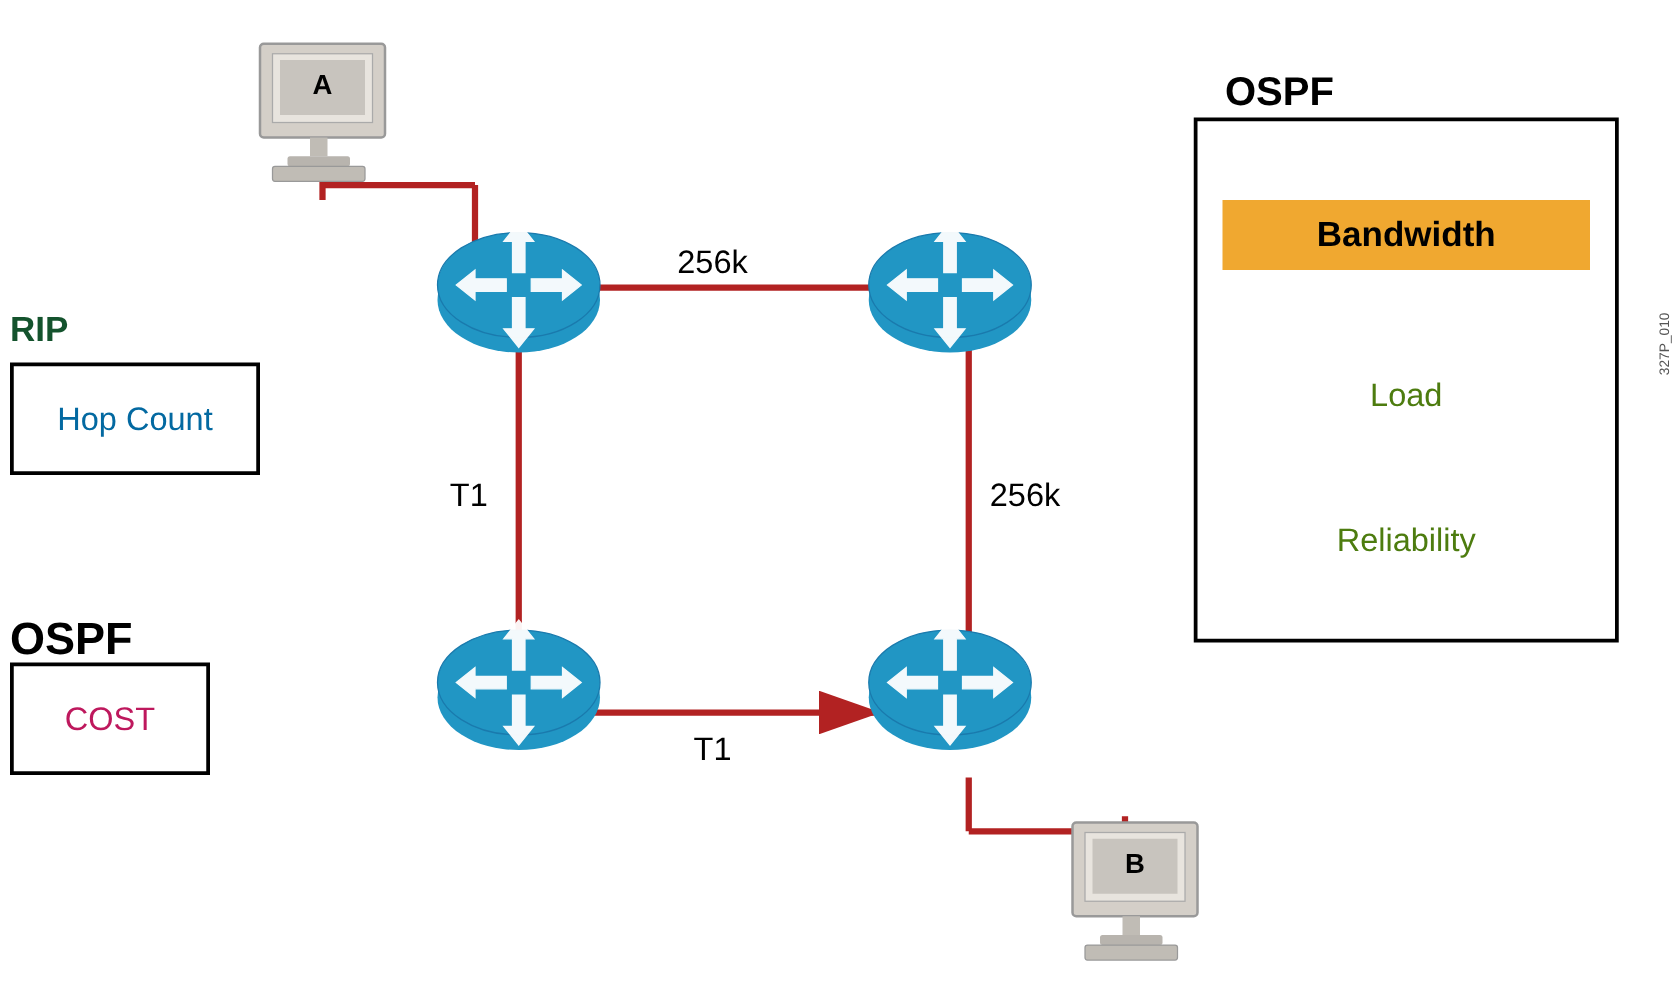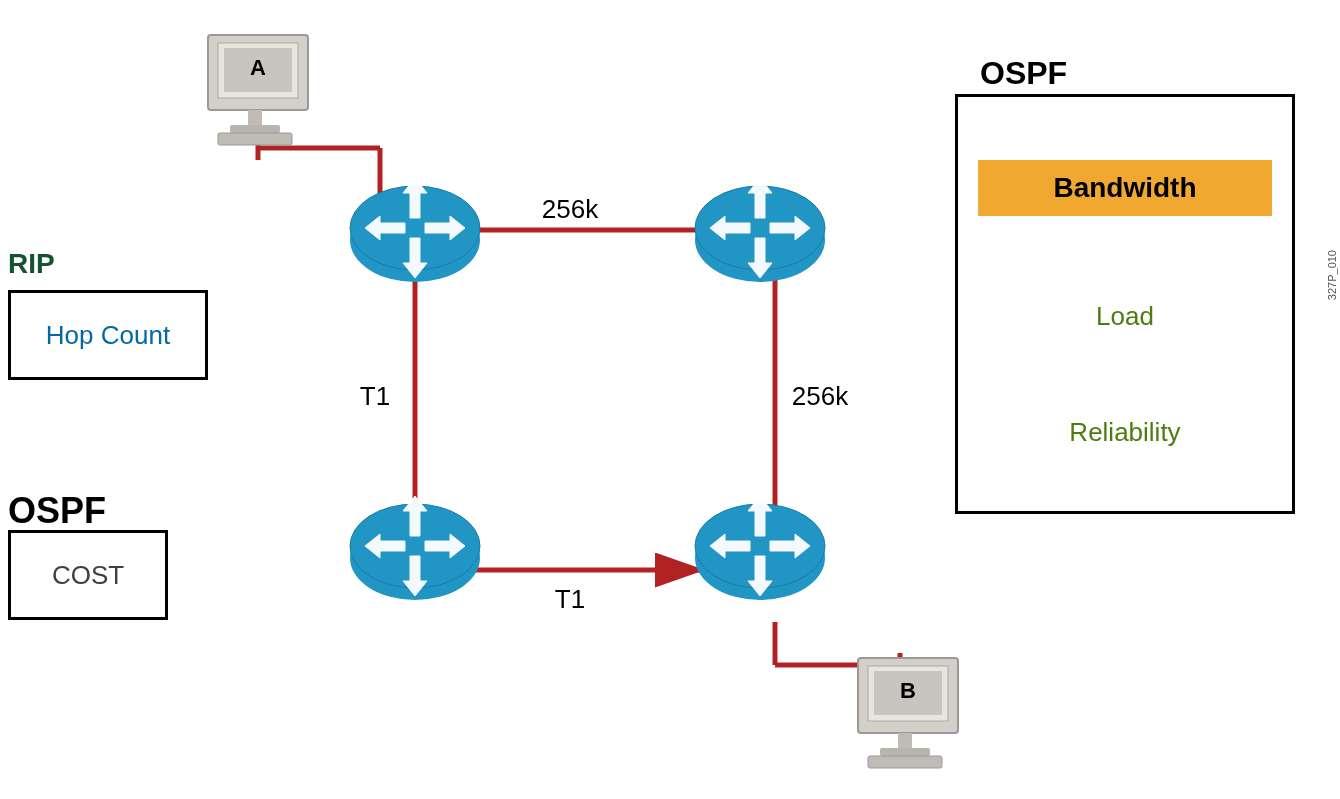--- a/index.html
+++ b/index.html
@@ -64,21 +64,21 @@
       height: 90px;
       border: 3px solid #000;
       background: #fff;
       display: flex;
       align-items: center;
       justify-content: center;
     }
     .ospf-box span {
       font-size: 26px;
       font-weight: normal;
-      color: #404040;
+      color: #be185d;
     }
 
     
     .eigrp-label {
       position: absolute;
       top: 55px;
       left: 980px;
       font-size: 32px;
       font-weight: bold;
       color: #000;

